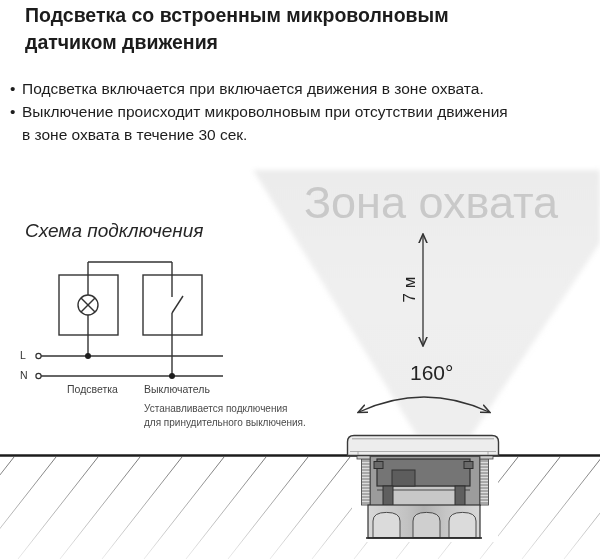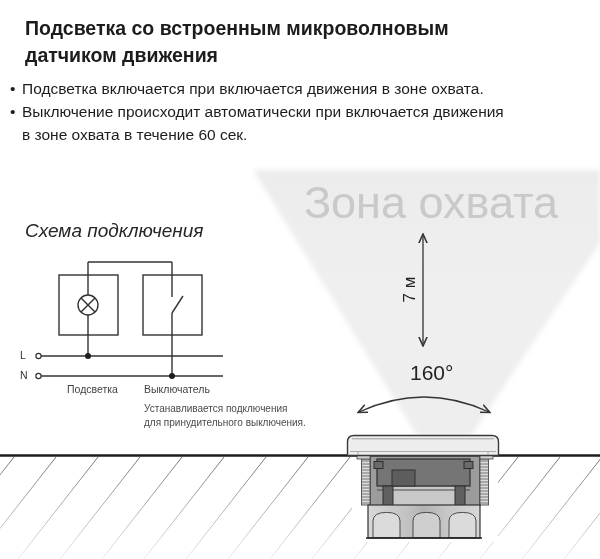--- a/index.html
+++ b/index.html
@@ -3,21 +3,21 @@
 <meta charset="utf-8">
 <style>
   * { margin:0; padding:0; box-sizing:border-box; }
   html,body { background:#ffffff; }
   .page {
     position:relative; width:600px; height:559px; overflow:hidden;
     background:#ffffff; font-family:"Liberation Sans", sans-serif; color:#1d1d1d;
   }
   .abs { position:absolute; }
 
-  .title { left:25px; top:15px; font-size:19.5px; font-weight:700; line-height:27px;
+  .title { left:25px; top:2px; font-size:19.5px; font-weight:700; line-height:27px;
            color:#1c1c1c; white-space:nowrap; z-index:4; }
   .bullets { left:10px; top:77px; z-index:4; }
   .bullet-row { display:flex; align-items:flex-start; font-size:15.5px; line-height:23px; color:#1d1d1d; }
   .bullet-mark { width:12px; font-size:15.5px; line-height:23px; }
   .bullet-text div { white-space:nowrap; }
 
   .wiring-heading { left:25px; top:220px; font-size:19px; font-weight:400; color:#262626; z-index:4;font-style:italic; }
 
   .cone-wrap { left:0; top:0; width:600px; height:559px; filter:blur(2.5px); z-index:1; }
   .cone { position:absolute; left:0; top:0; width:600px; height:559px;
@@ -63,22 +63,22 @@
   <div class="abs bullets">
     <div class="bullet-row">
       <div class="bullet-mark">•</div>
       <div class="bullet-text">
         <div>Подсветка включается при включается движения в зоне охвата.</div>
       </div>
     </div>
     <div class="bullet-row">
       <div class="bullet-mark">•</div>
       <div class="bullet-text">
-        <div>Выключение происходит автоматически при включается движения</div>
-        <div>в зоне охвата в течение 60 сек.</div>
+        <div>Выключение происходит микроволновым при отсутствии движения</div>
+        <div>в зоне охвата в течение 30 сек.</div>
       </div>
     </div>
   </div>
 
   <div class="abs wiring-heading">Схема подключения</div>
 
   <svg class="graphics" width="600" height="559" viewBox="0 0 600 559">
     <defs>
       <marker id="arw" viewBox="0 0 10 10" refX="8" refY="5" markerWidth="8" markerHeight="8" orient="auto-start-reverse">
         <path d="M0,1 L9,5 L0,9" fill="none" stroke="#333" stroke-width="1.5"></path>

